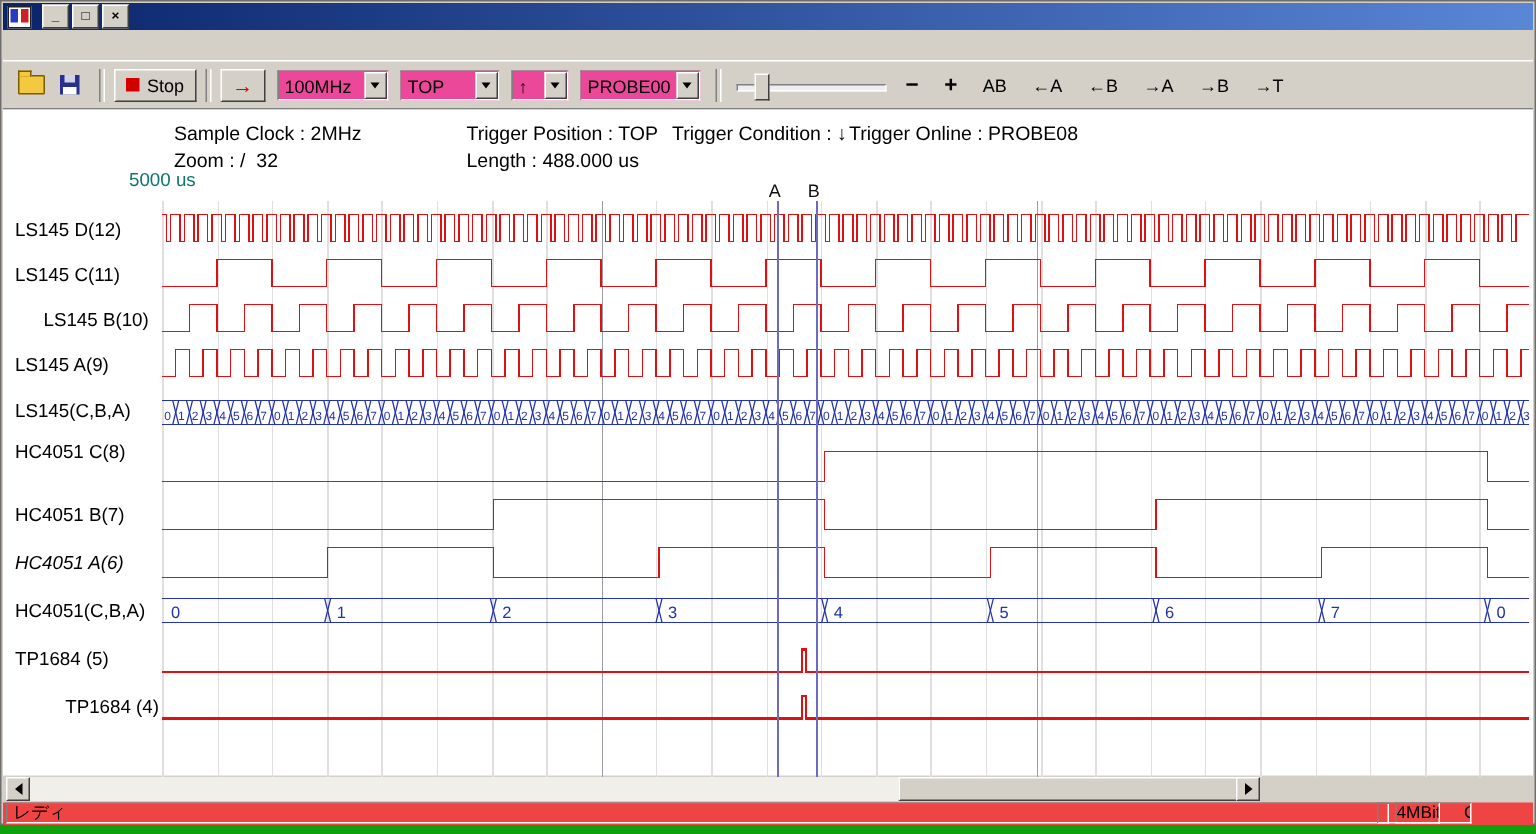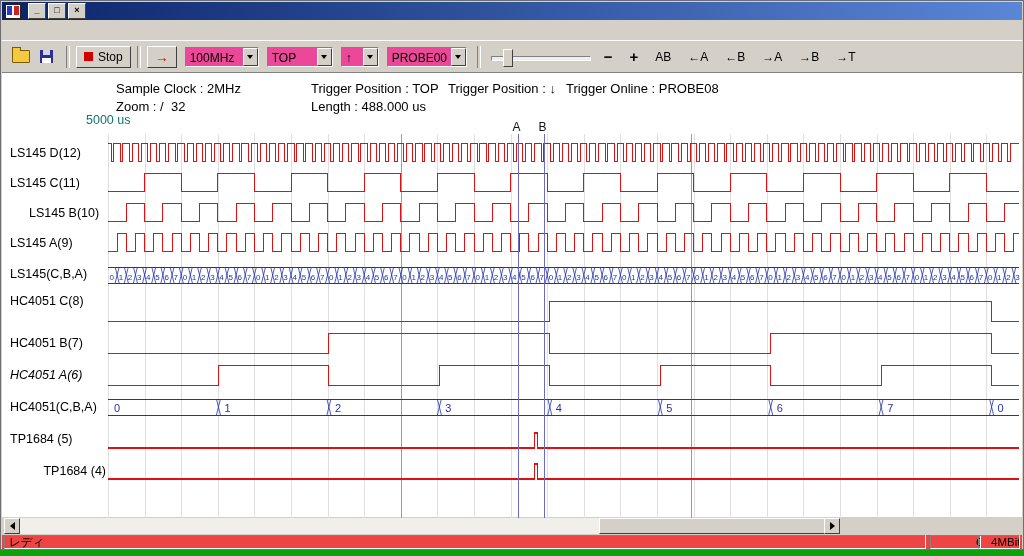--- a/index.html
+++ b/index.html
@@ -52,21 +52,21 @@
   .sb-btn{position:absolute;top:0;width:16px;height:16px;background:#d4d0c8;border:1px solid;border-color:#fff #404040 #404040 #fff;display:flex;align-items:center;justify-content:center;box-sizing:border-box;}
   .sb-left{left:0;} .sb-right{right:0;}
   .tri-left{width:0;height:0;border-top:4px solid transparent;border-bottom:4px solid transparent;border-right:5px solid #000;}
   .tri-right{width:0;height:0;border-top:4px solid transparent;border-bottom:4px solid transparent;border-left:5px solid #000;}
   .sb-thumb{position:absolute;left:595px;top:0;width:226px;height:16px;background:#d4d0c8;border:1px solid;border-color:#fff #404040 #404040 #fff;box-sizing:border-box;}
   
   .statusbar{position:absolute;left:1px;right:1px;top:534px;height:15px;background:#ef4444;font-size:11.5px;}
   .status-pane{position:absolute;top:0;height:14px;border:1px solid;border-color:#808080 #fff #fff #808080;box-sizing:border-box;padding:0 4px;line-height:12px;white-space:nowrap;overflow:hidden;}
   .pane-ready{left:2px;width:922px;}
   .pane-online{left:928px;width:38px;text-align:center;padding-left:45px;}
-  .pane-mem{left:976px;width:42px;text-align:right;padding-left:12px;}
+  .pane-mem{left:916px;width:42px;text-align:right;padding-left:12px;}
   .desktop-strip{position:absolute;left:0;top:550px;width:1024px;height:6px;background:#0da10d;}
 </style>
 </head>
 <body>
 
 <div class="window">
 
   <div class="titlebar">
     <div class="app-icon"></div>
     <div class="win-btns">
@@ -129,21 +129,21 @@
     <span class="tb-flat">←B</span>
     <span class="tb-flat">→A</span>
     <span class="tb-flat">→B</span>
     <span class="tb-flat">→T</span>
   </div>
 
   <div class="content-bg"></div>
 
   <span class="info-text" style="left:115px;top:80px;">Sample Clock : 2MHz</span>
   <span class="info-text" style="left:310px;top:80px;">Trigger Position : TOP</span>
-  <span class="info-text" style="left:447px;top:80px;">Trigger Position : ↓</span>
+  <span class="info-text" style="left:447px;top:80px;">Trigger Condition : ↓</span>
   <span class="info-text" style="left:565px;top:80px;">Trigger Online : PROBE08</span>
   <span class="info-text" style="left:115px;top:98px;">Zoom : /  32</span>
   <span class="info-text" style="left:310px;top:98px;">Length : 488.000 us</span>
   <span class="timebase" style="left:85px;top:112px;">5000 us</span>
 
   <div id="channel-labels">
       <div class="ch-label" style="top: 145px;">LS145 D(12)</div>
       <div class="ch-label" style="top: 175px;">LS145 C(11)</div>
       <div class="ch-label" style="top: 205px; margin-left: 19px;">LS145 B(10)</div>
       <div class="ch-label" style="top: 235px;">LS145 A(9)</div>

